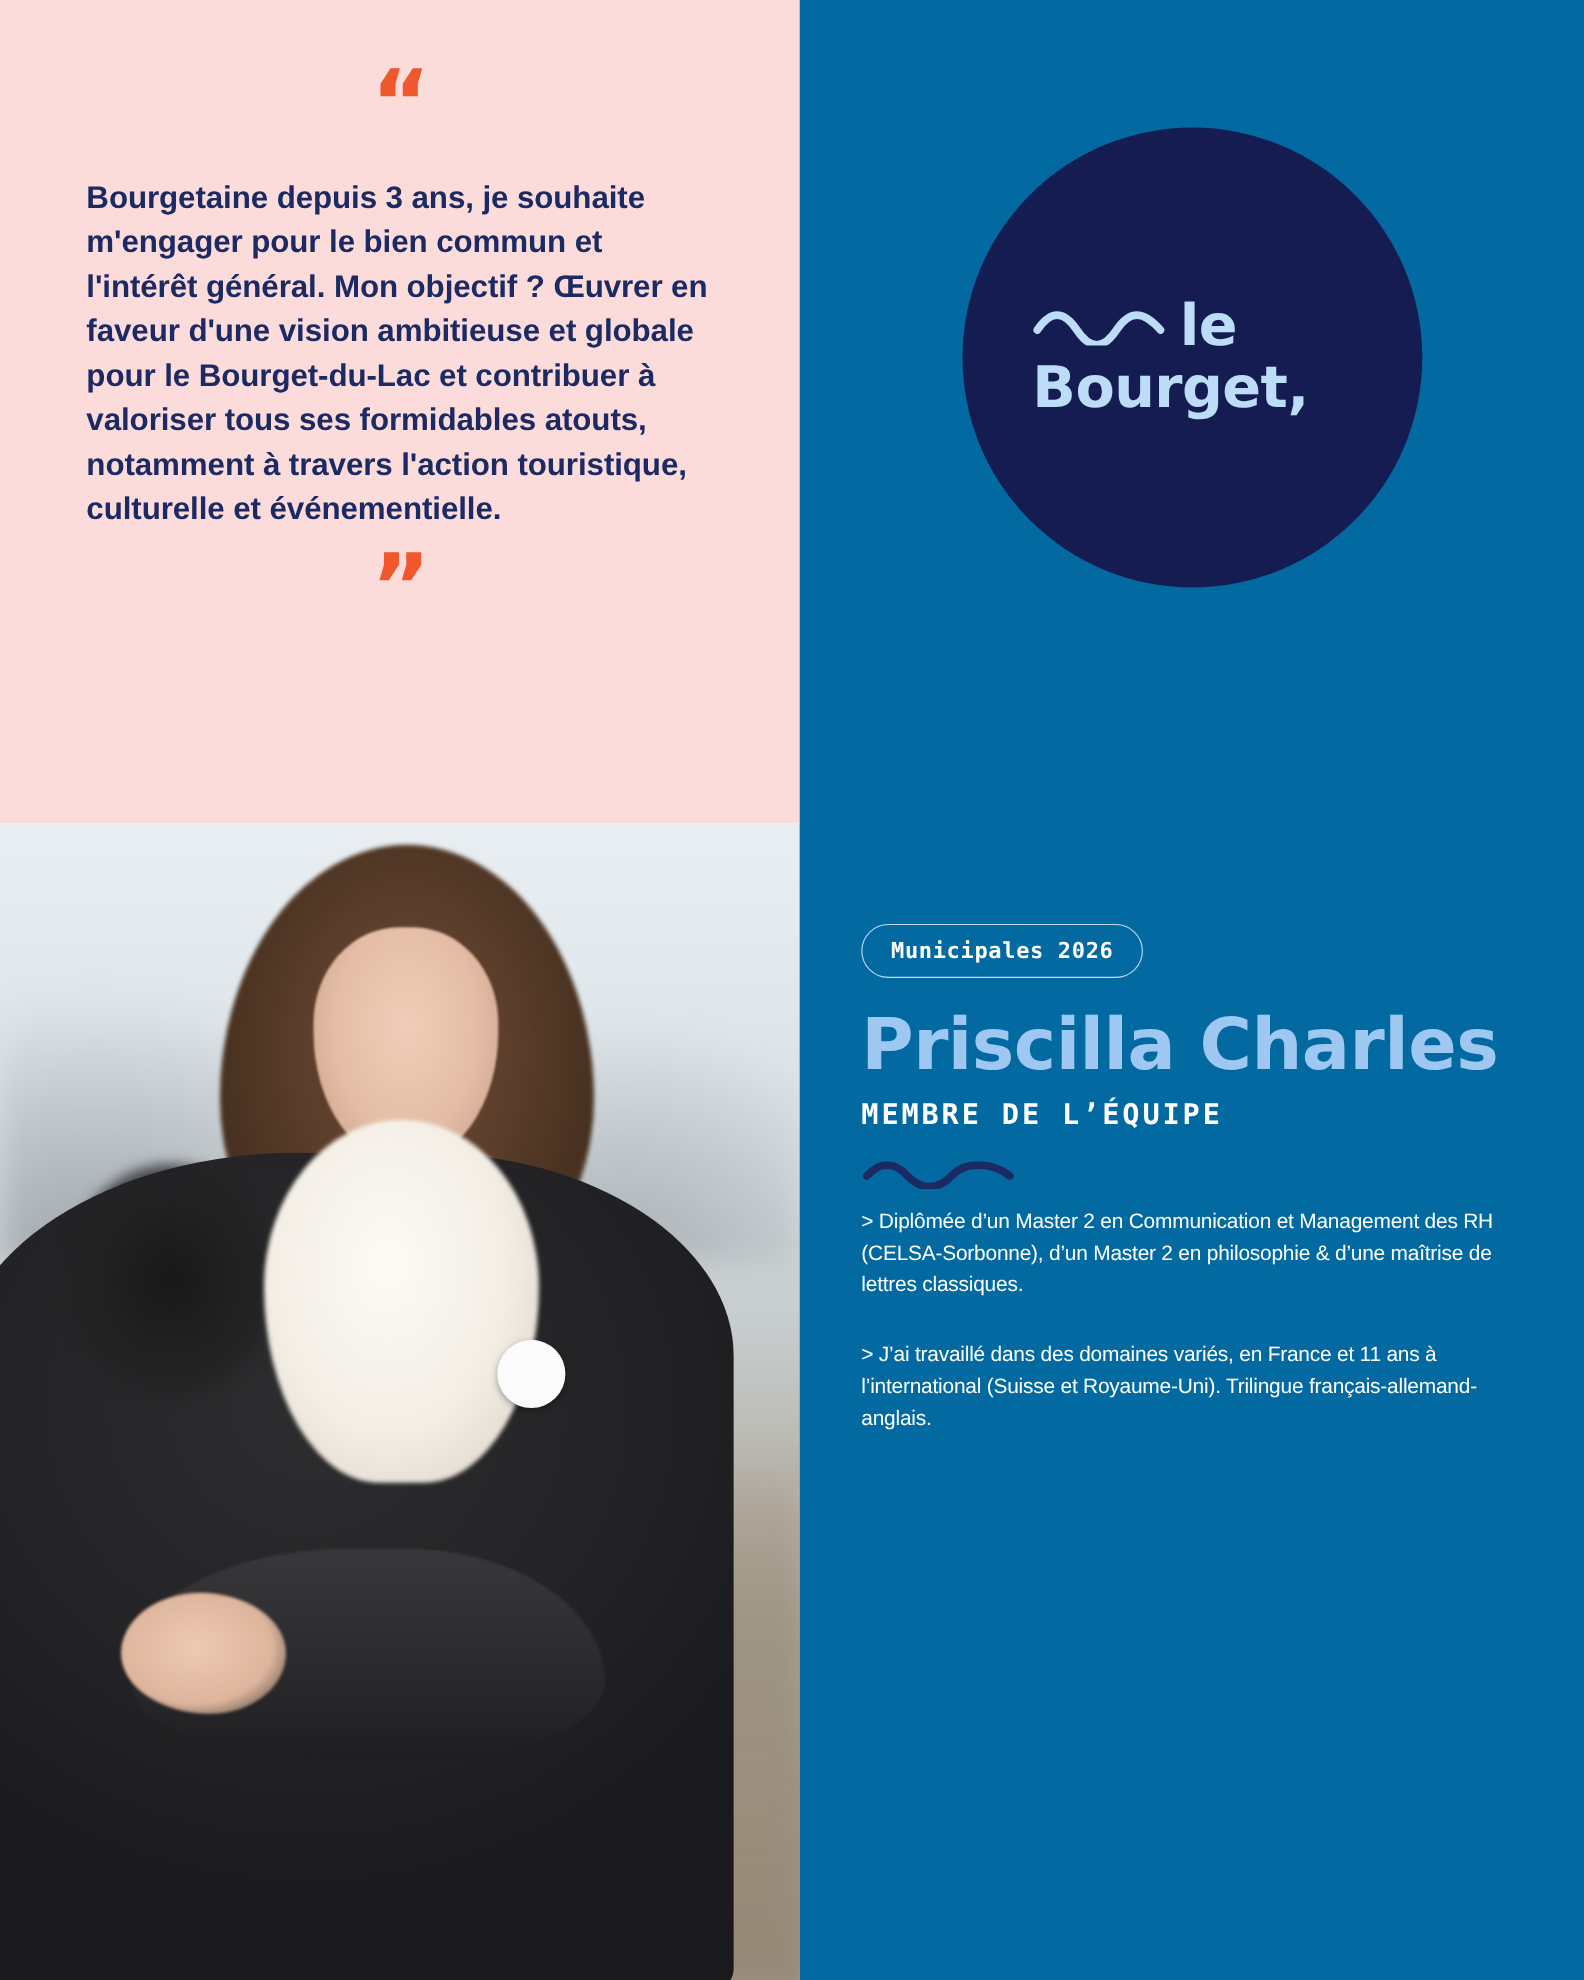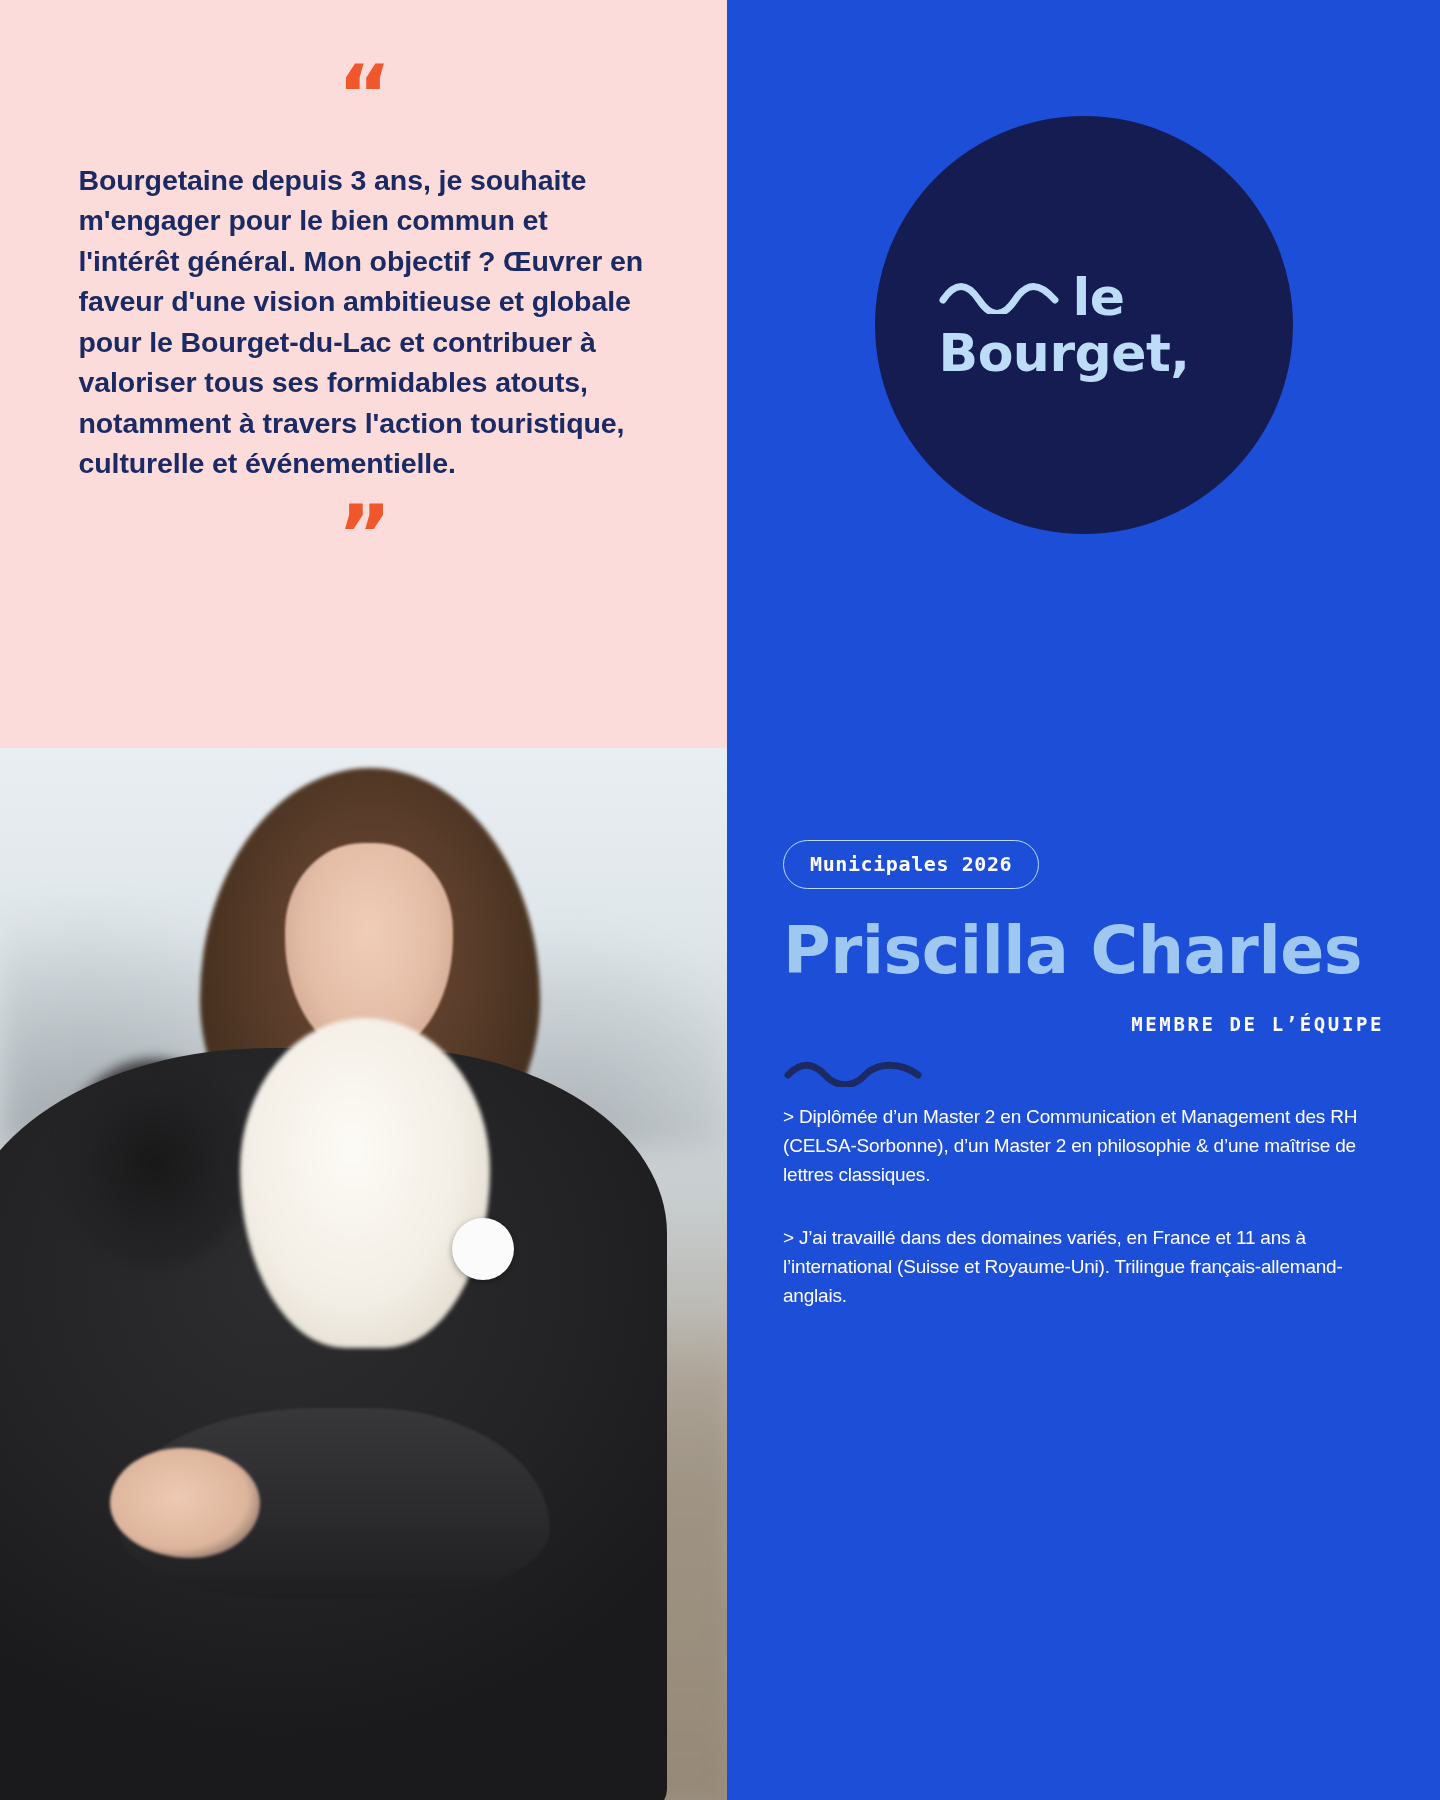--- a/index.html
+++ b/index.html
@@ -182,21 +182,21 @@
     height: 110px;
     background: radial-gradient(ellipse at 45% 45%, #eec9b3 0%, #ddb59c 60%, rgba(221,181,156,0) 100%);
     border-radius: 48% 52% 46% 54% / 50% 50% 50% 50%;
     filter: blur(1.5px);
   }
 
   
   .right-col {
     width: 713px;
     height: 1800px;
-    background: #1d4ed8;
+    background: #0369a1;
     position: relative;
     box-sizing: border-box;
     padding: 0 56px;
     color: #ffffff;
   }
 
   .logo-circle {
     position: absolute;
     left: 50%;
     transform: translateX(-50%);
@@ -263,27 +263,26 @@
     margin-top: 28px;
     color: #9ec8f2;
     font-family: "DejaVu Sans", sans-serif;
     font-weight: 700;
     font-size: 65px;
     letter-spacing: -0.5px;
     line-height: 1.05;
   }
 
   .candidate-role {
-    margin-top: 28px;
+    margin-top: 14px;
     font-family: "DejaVu Sans Mono", monospace;
-    font-size: 19px;
+    font-size: 26px;
     font-weight: 700;
     letter-spacing: 2.6px;
     color: #ffffff;
-    text-align: right;
   }
 
   .divider-wave {
     margin-top: 26px;
     height: 26px;
   }
   .divider-wave svg { display: block; }
 
   .bio {
     margin-top: 16px;

